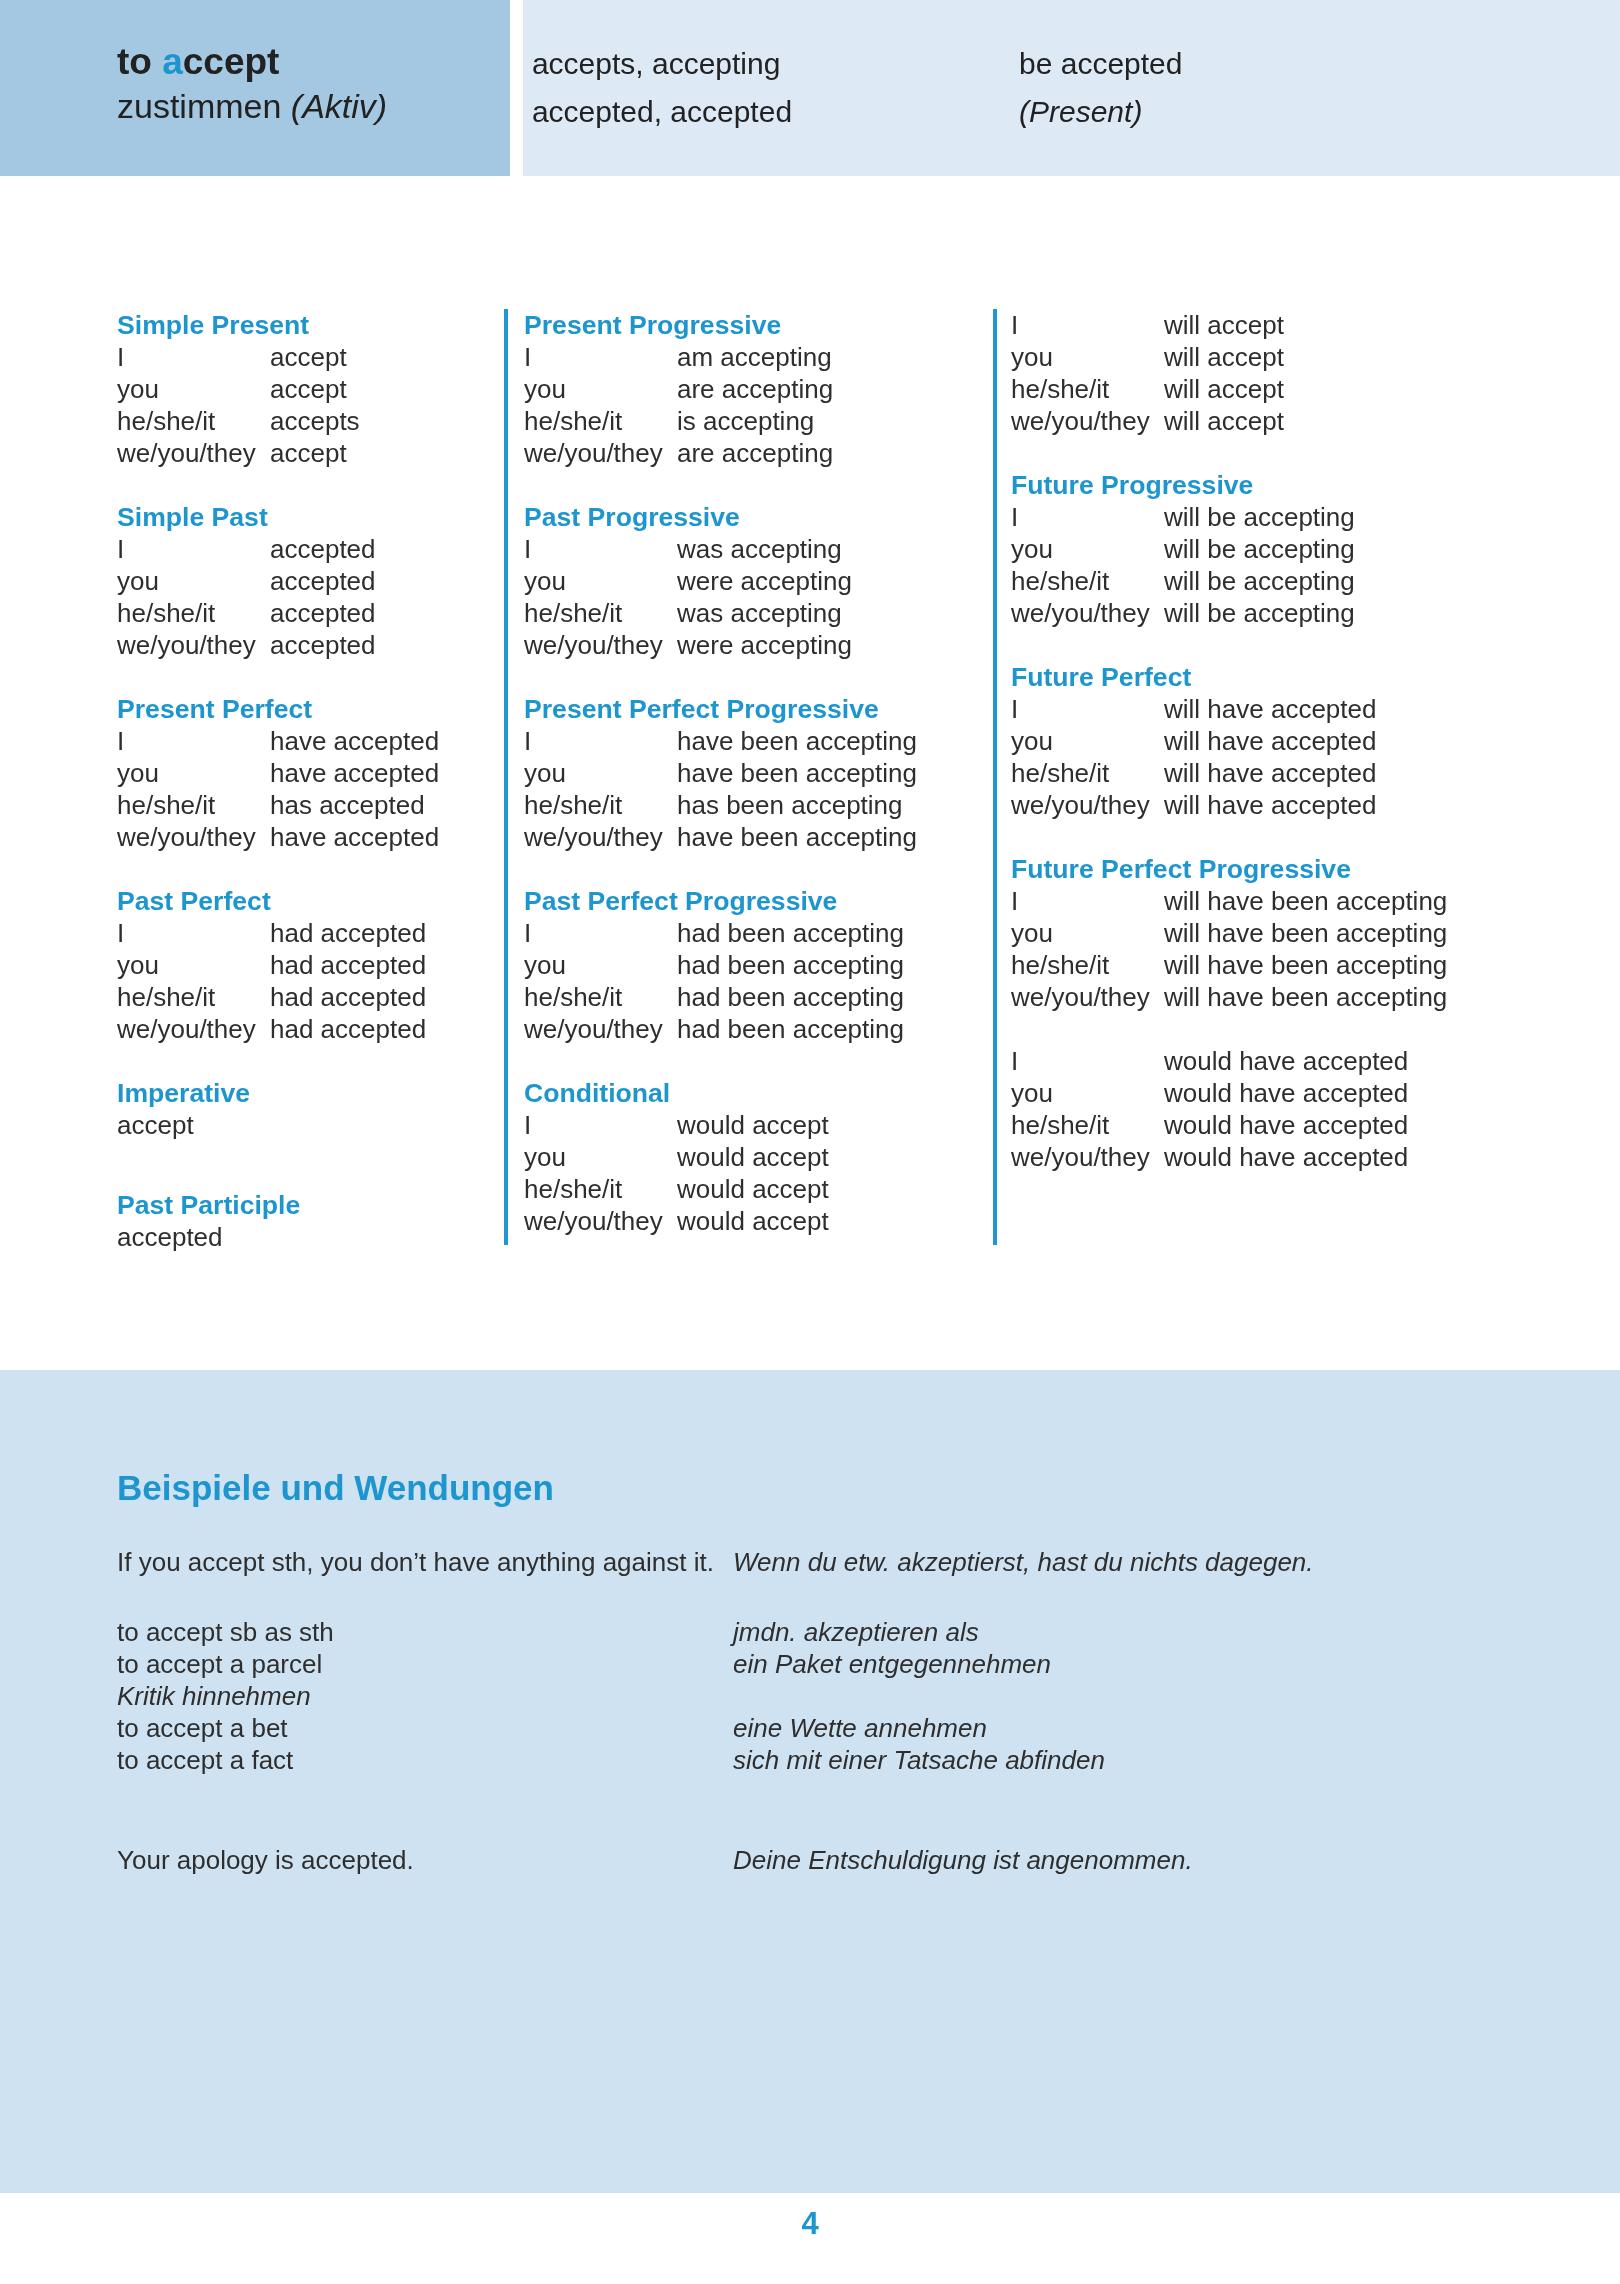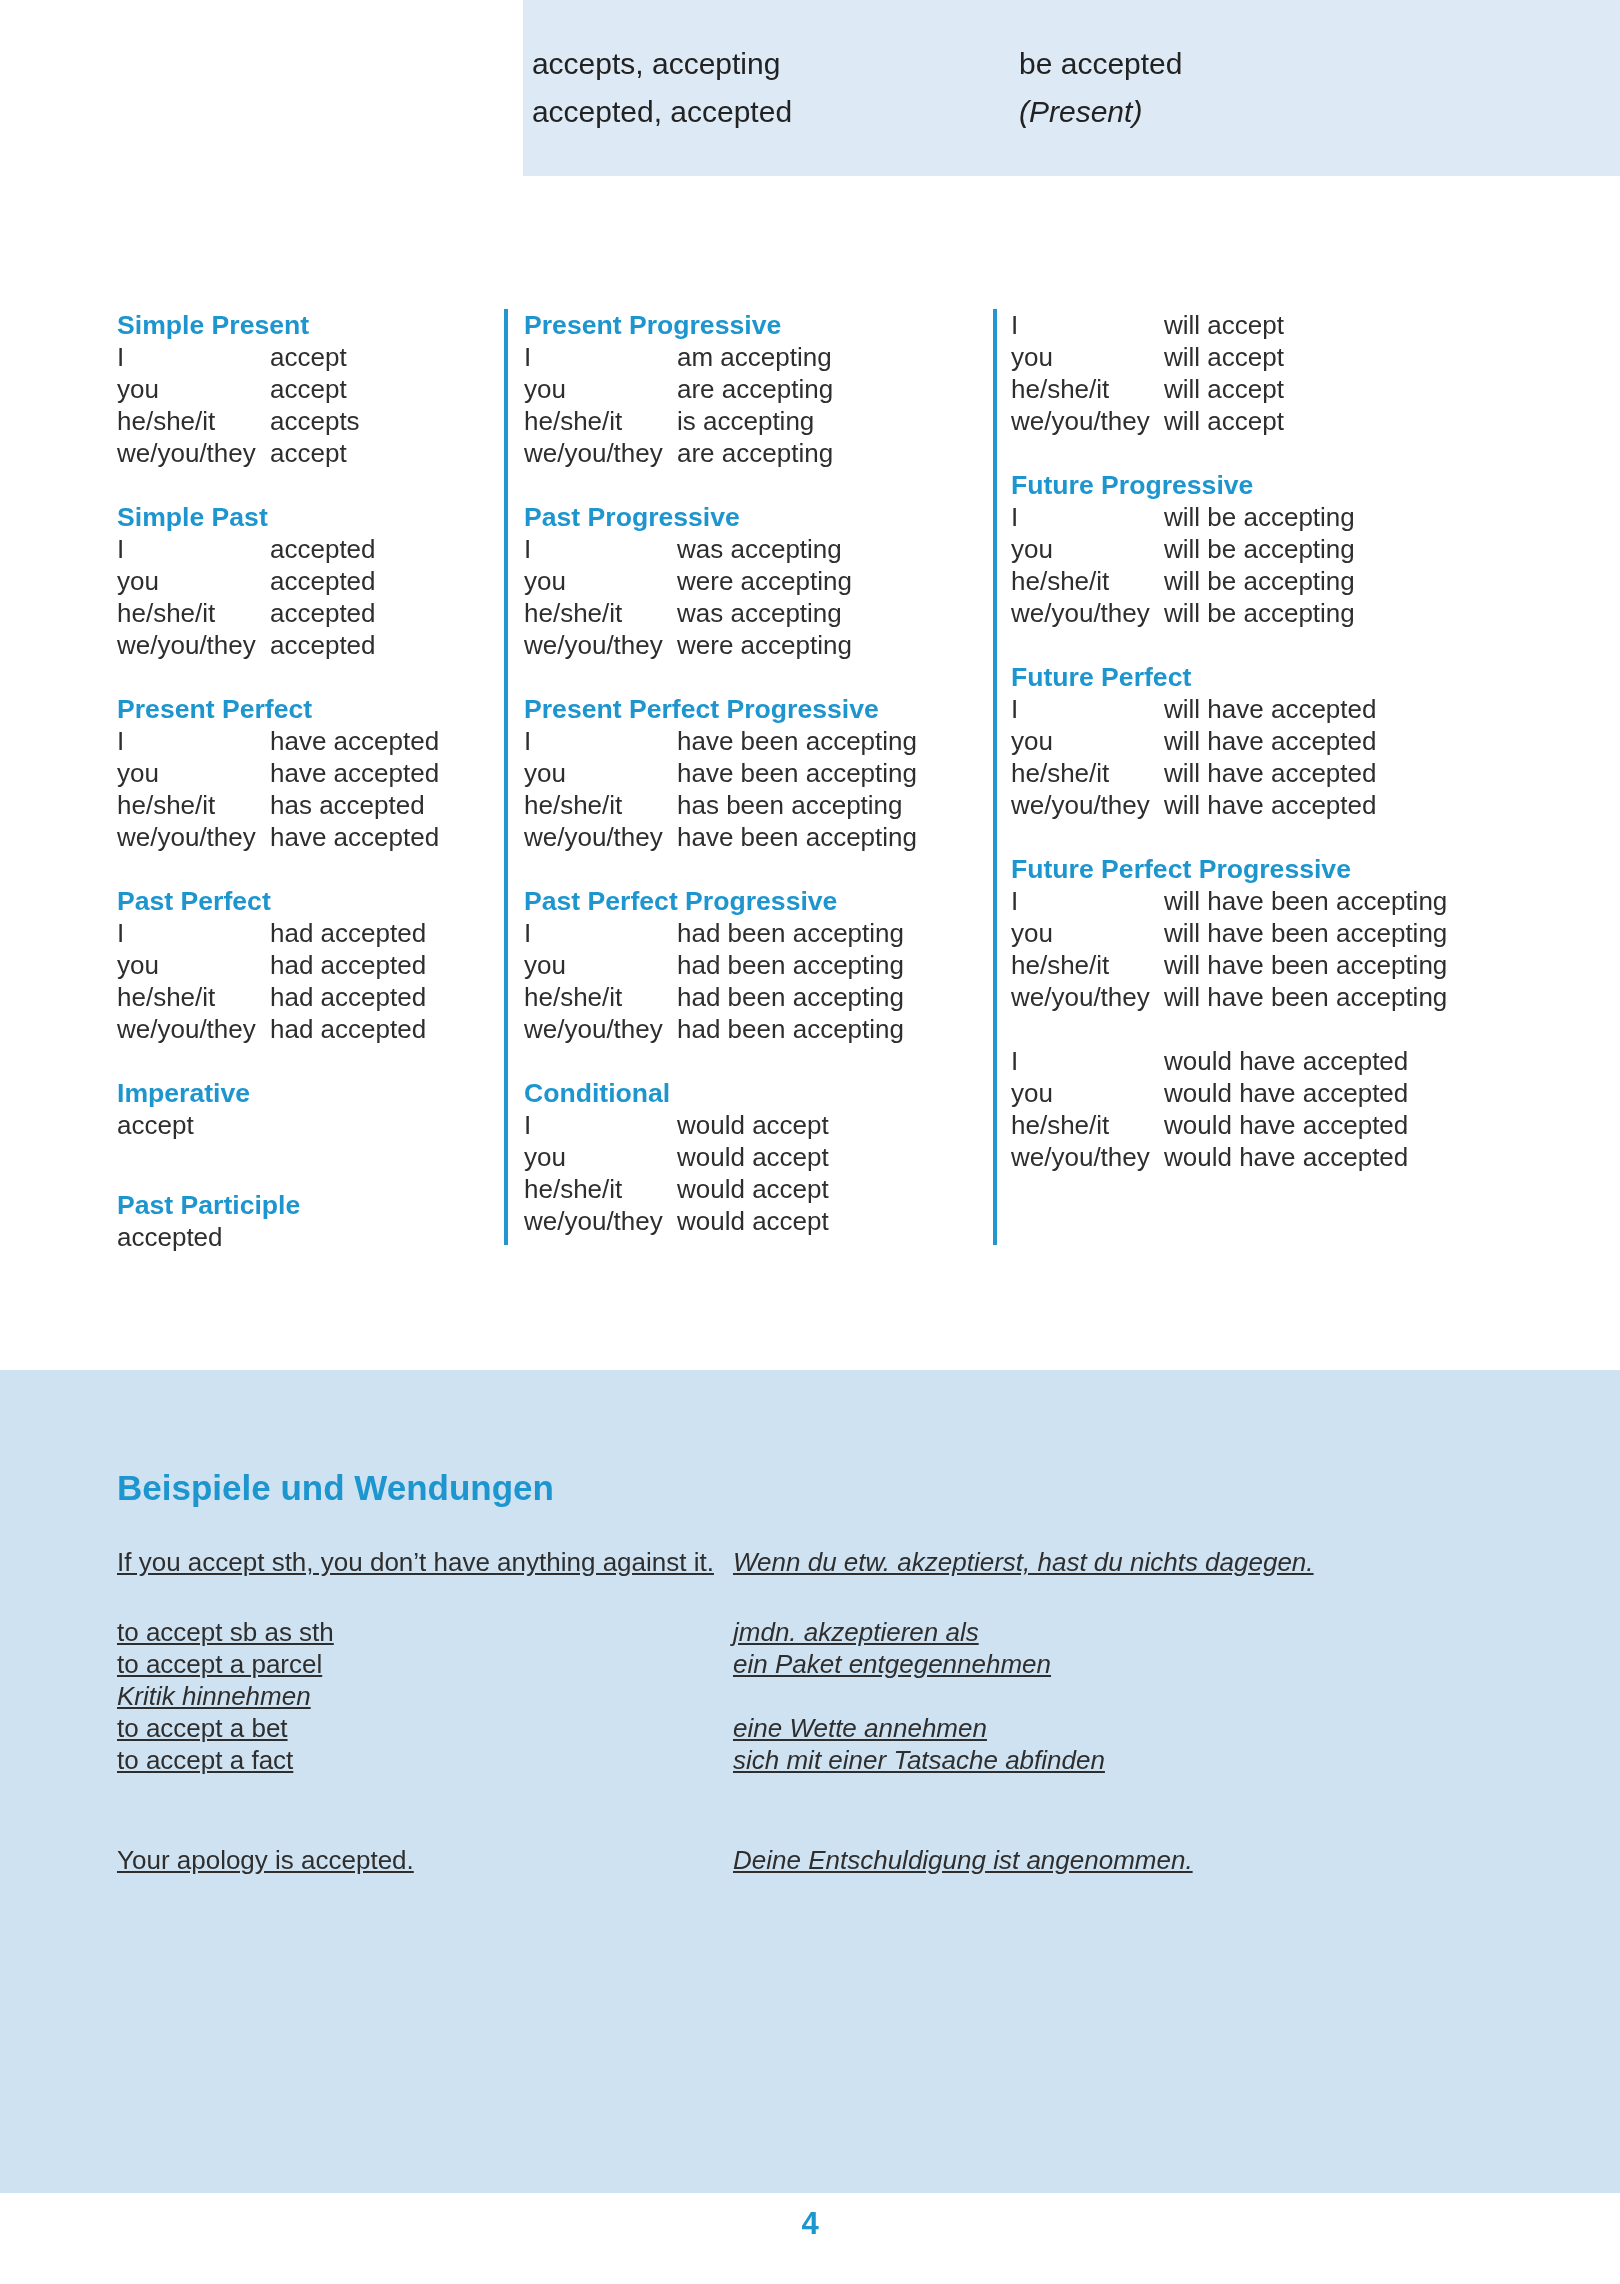--- a/index.html
+++ b/index.html
@@ -74,21 +74,21 @@
     width: 1620px; height: 823px;
     background: var(--examples-bg);
   }
   .ex-heading {
     position: absolute; left: 117px; top: 98px;
     font-size: 35px; font-weight: bold;
     color: var(--accent);
     white-space: nowrap;
     text-align: center;
   }
-  .ex-block { position: absolute; left: 117px; text-decoration: underline; }
+  .ex-block { position: absolute; left: 117px; }
   .ex-block.intro   { top: 176px; }
   .ex-block.phrases { top: 246px; }
   .ex-block.final   { top: 474px; }
   .ex-row { display: flex; font-size: 26px; line-height: 32px; white-space: nowrap; }
   .ex-en { width: 616px; flex: 0 0 616px; }
   .ex-de { font-style: italic; }
 
   
   .page-num {
     position: absolute; left: 0; top: 2206px;
@@ -96,20 +96,26 @@
     text-align: center;
     font-size: 31px; font-weight: bold;
     color: var(--accent);
   }
 </style>
 </head>
 <body>
 
 <div class="page">
 
+  <div class="header-left">
+    <div class="inner">
+      <div class="verb-line"><span>to </span><span class="hl">a</span><span>ccept</span></div>
+      <div class="trans-line"><span>zustimmen </span><span class="italic">(Aktiv)</span></div>
+    </div>
+  </div>
 
   <div class="header-right">
     <div class="header-block forms">
       <div>accepts, accepting</div>
       <div>accepted, accepted</div>
     </div>
     <div class="header-block passive">
       <div>be accepted</div>
       <div class="italic">(Present)</div>
     </div>

